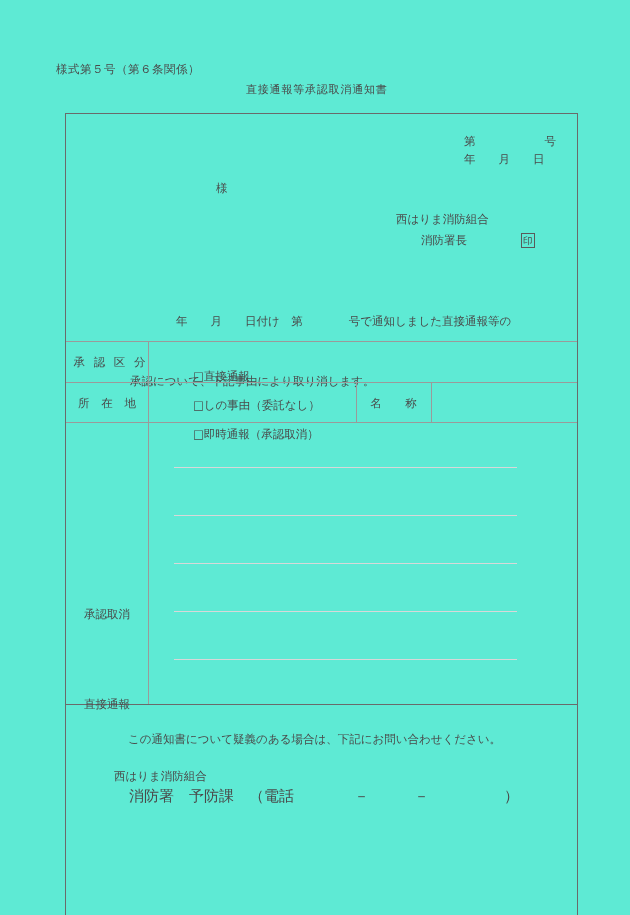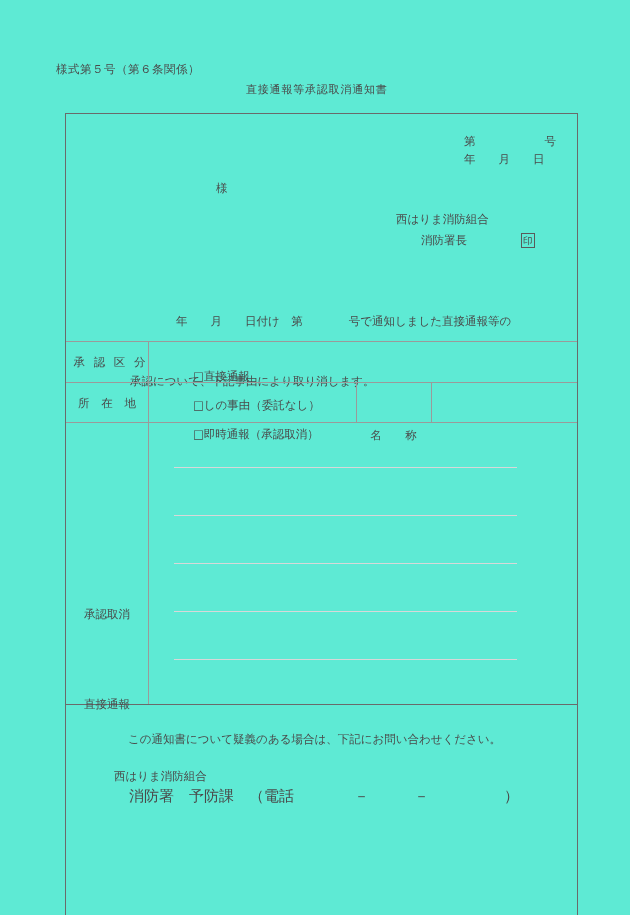--- a/index.html
+++ b/index.html
@@ -166,21 +166,20 @@
   .cell-meisho-label {
     position: absolute;
     left: 290px;
     top: 282px;
     width: 75px;
     text-align: center;
     font-size: 11.5px;
     letter-spacing: 6px;
     text-indent: 6px;
     white-space: pre;
-    margin-top: 32px;
   }
   .cell-blank {
     position: absolute;
     font-size: 11.5px;
   }
   .cell-shozai-val { left: 84px;  top: 282px; width: 204px; height: 20px; }
   .cell-meisho-val { left: 367px; top: 282px; width: 144px; height: 20px; }
 
   
   .reason-label {

